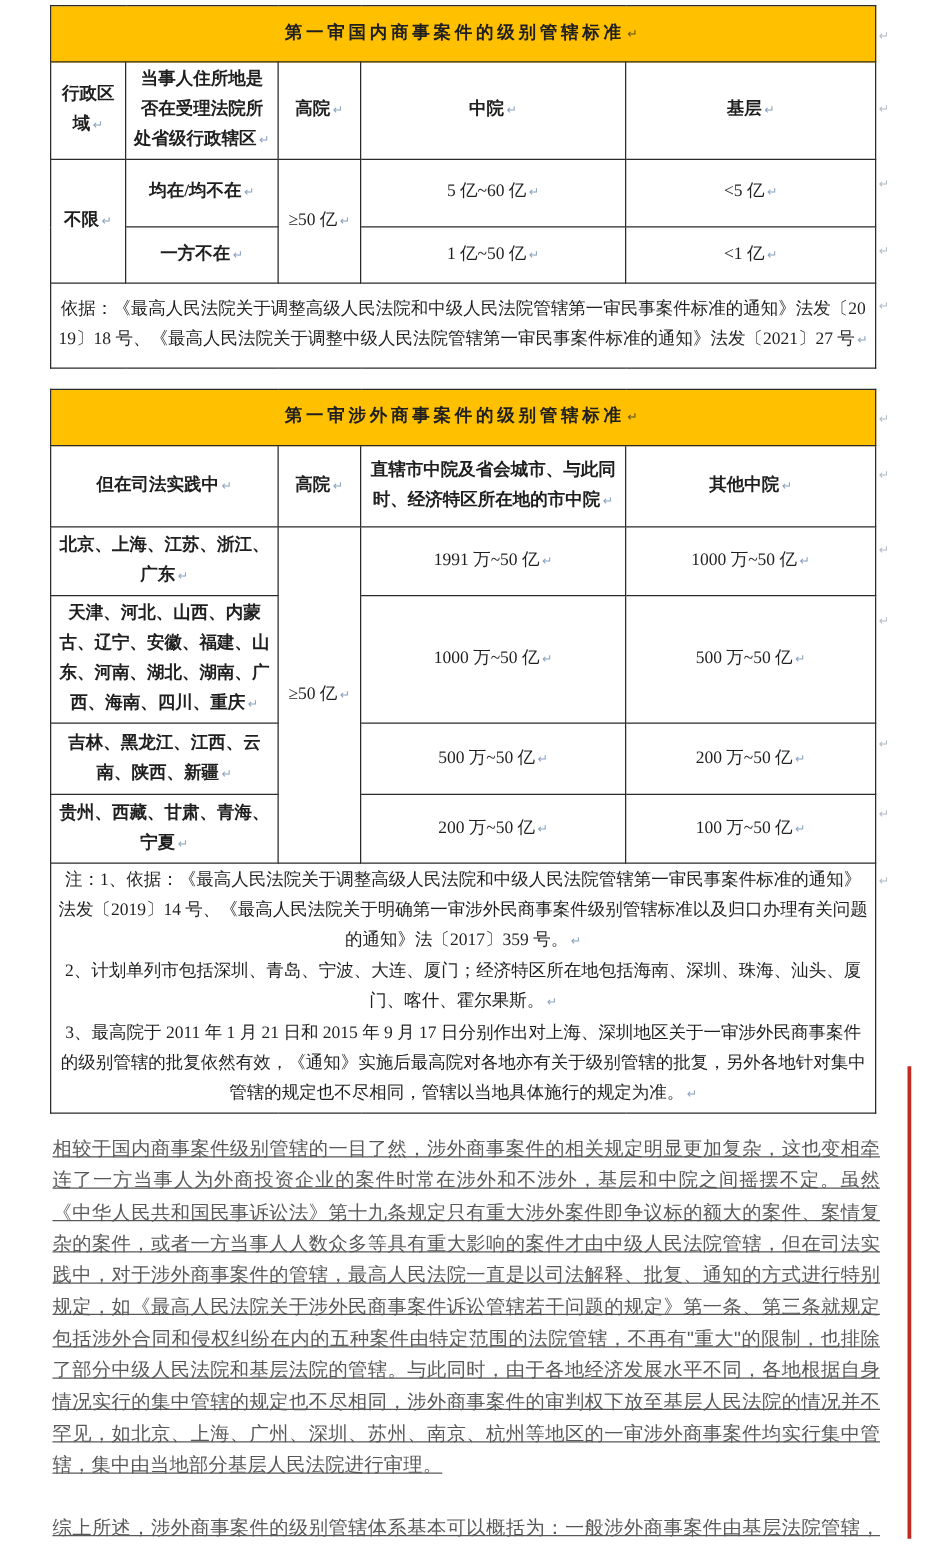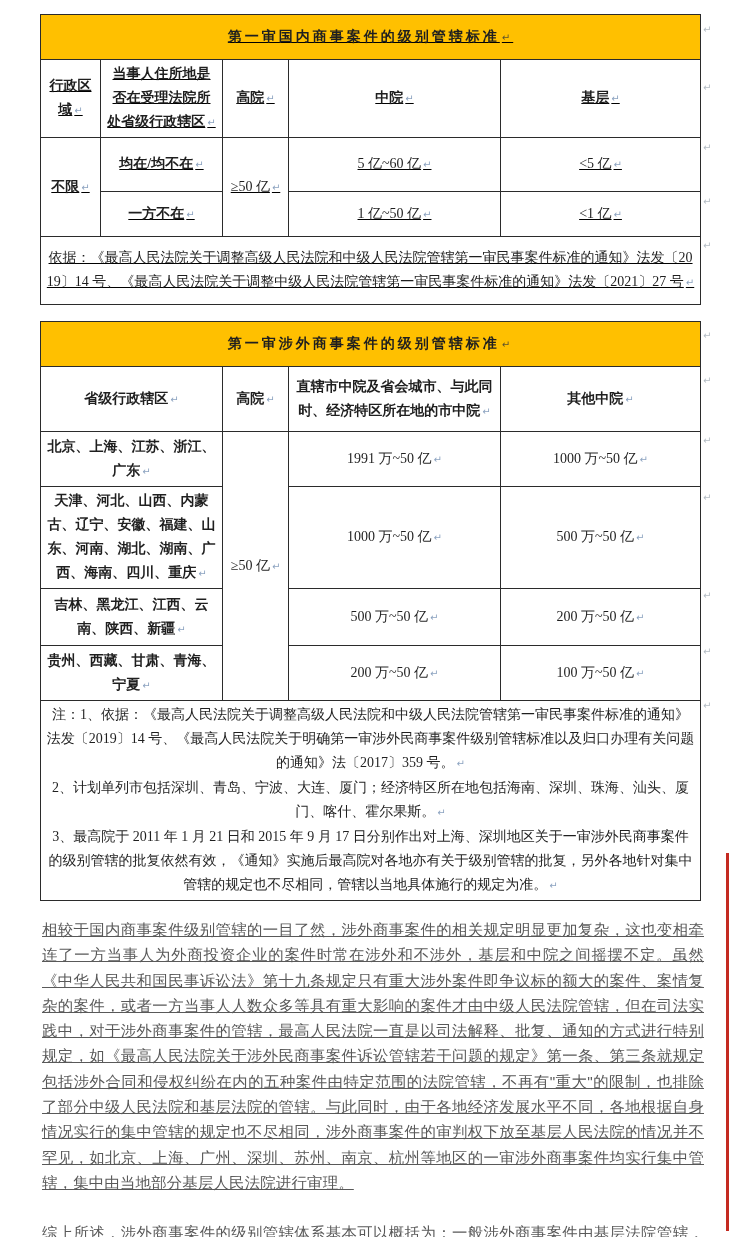--- a/index.html
+++ b/index.html
@@ -10,21 +10,21 @@
   table.jx {
     border-collapse:collapse; table-layout:fixed; width:660px;
     margin-left:40px;
   }
   table.jx td {
     border:1px solid #2b2b2b;
     font-family:"Liberation Serif","DejaVu Serif",serif;
     color:#1f1f1f; font-size:14px; text-align:center; vertical-align:middle;
     padding:2px 5px; line-height:24px; word-break:break-all;
   }
-  .t1 { margin-top:14px;text-decoration:underline; }
+  .t1 { margin-top:4px; }
   .t2 { margin-top:16px; }
   .title-cell {
     background:#FFC000; font-weight:bold; font-size:17px; color:#141414;
     letter-spacing:3px; height:40px; text-align:center;
   }
   .title-cell .rm { color:#5c532c; }
   .hdr { font-weight:bold; }
   .left { text-align:left; }
   .note-cell {
     text-align:left; font-size:13.4px; line-height:22.5px;
@@ -81,38 +81,38 @@
       <td rowspan="2"><span>≥50 亿</span><span class="rm">↵</span></td>
       <td><span>5 亿~60 亿</span><span class="rm">↵</span></td>
       <td><span>&lt;5 亿</span><span class="rm">↵</span></td>
     </tr>
     <tr style="height:45px">
       <td class="hdr"><span>一方不在</span><span class="rm">↵</span></td>
       <td><span>1 亿~50 亿</span><span class="rm">↵</span></td>
       <td><span>&lt;1 亿</span><span class="rm">↵</span></td>
     </tr>
     <tr style="height:68px">
-      <td class="note-cell" colspan="5"><span>依据：《最高人民法院关于调整高级人民法院和中级人民法院管辖第一审民事案件标准的通知》法发〔2019〕14 号、《最高人民法院关于调整中级人民法院管辖第一审民事案件标准的通知》法发〔2021〕27 号</span><span class="rm">↵</span></td>
+      <td class="note-cell" colspan="5"><span>依据：《最高人民法院关于调整高级人民法院和中级人民法院管辖第一审民事案件标准的通知》法发〔2019〕18 号、《最高人民法院关于调整中级人民法院管辖第一审民事案件标准的通知》法发〔2021〕27 号</span><span class="rm">↵</span></td>
     </tr>
   </tbody>
     </table>
 
   <table class="jx t2">
     <colgroup>
       <col style="width:182px">
         <col style="width:66px">
         <col style="width:212px">
         <col style="width:200px">
     </colgroup>
     <tbody>
         <tr style="height:42px">
       <td class="title-cell" colspan="4"><span>第一审涉外商事案件的级别管辖标准</span><span class="rm">↵</span></td>
     </tr>
     <tr style="height:65px">
-      <td class="hdr"><span>省级行政辖区</span><span class="rm">↵</span></td>
+      <td class="hdr"><span>但在司法实践中</span><span class="rm">↵</span></td>
       <td class="hdr"><span>高院</span><span class="rm">↵</span></td>
       <td class="hdr left"><span>直辖市中院及省会城市、与此同时、经济特区所在地的市中院</span><span class="rm">↵</span></td>
       <td class="hdr"><span>其他中院</span><span class="rm">↵</span></td>
     </tr>
     <tr style="height:55px">
       <td class="hdr left"><span>北京、上海、江苏、浙江、广东</span><span class="rm">↵</span></td>
       <td rowspan="4"><span>≥50 亿</span><span class="rm">↵</span></td>
       <td><span>1991 万~50 亿</span><span class="rm">↵</span></td>
       <td><span>1000 万~50 亿</span><span class="rm">↵</span></td>
     </tr>

